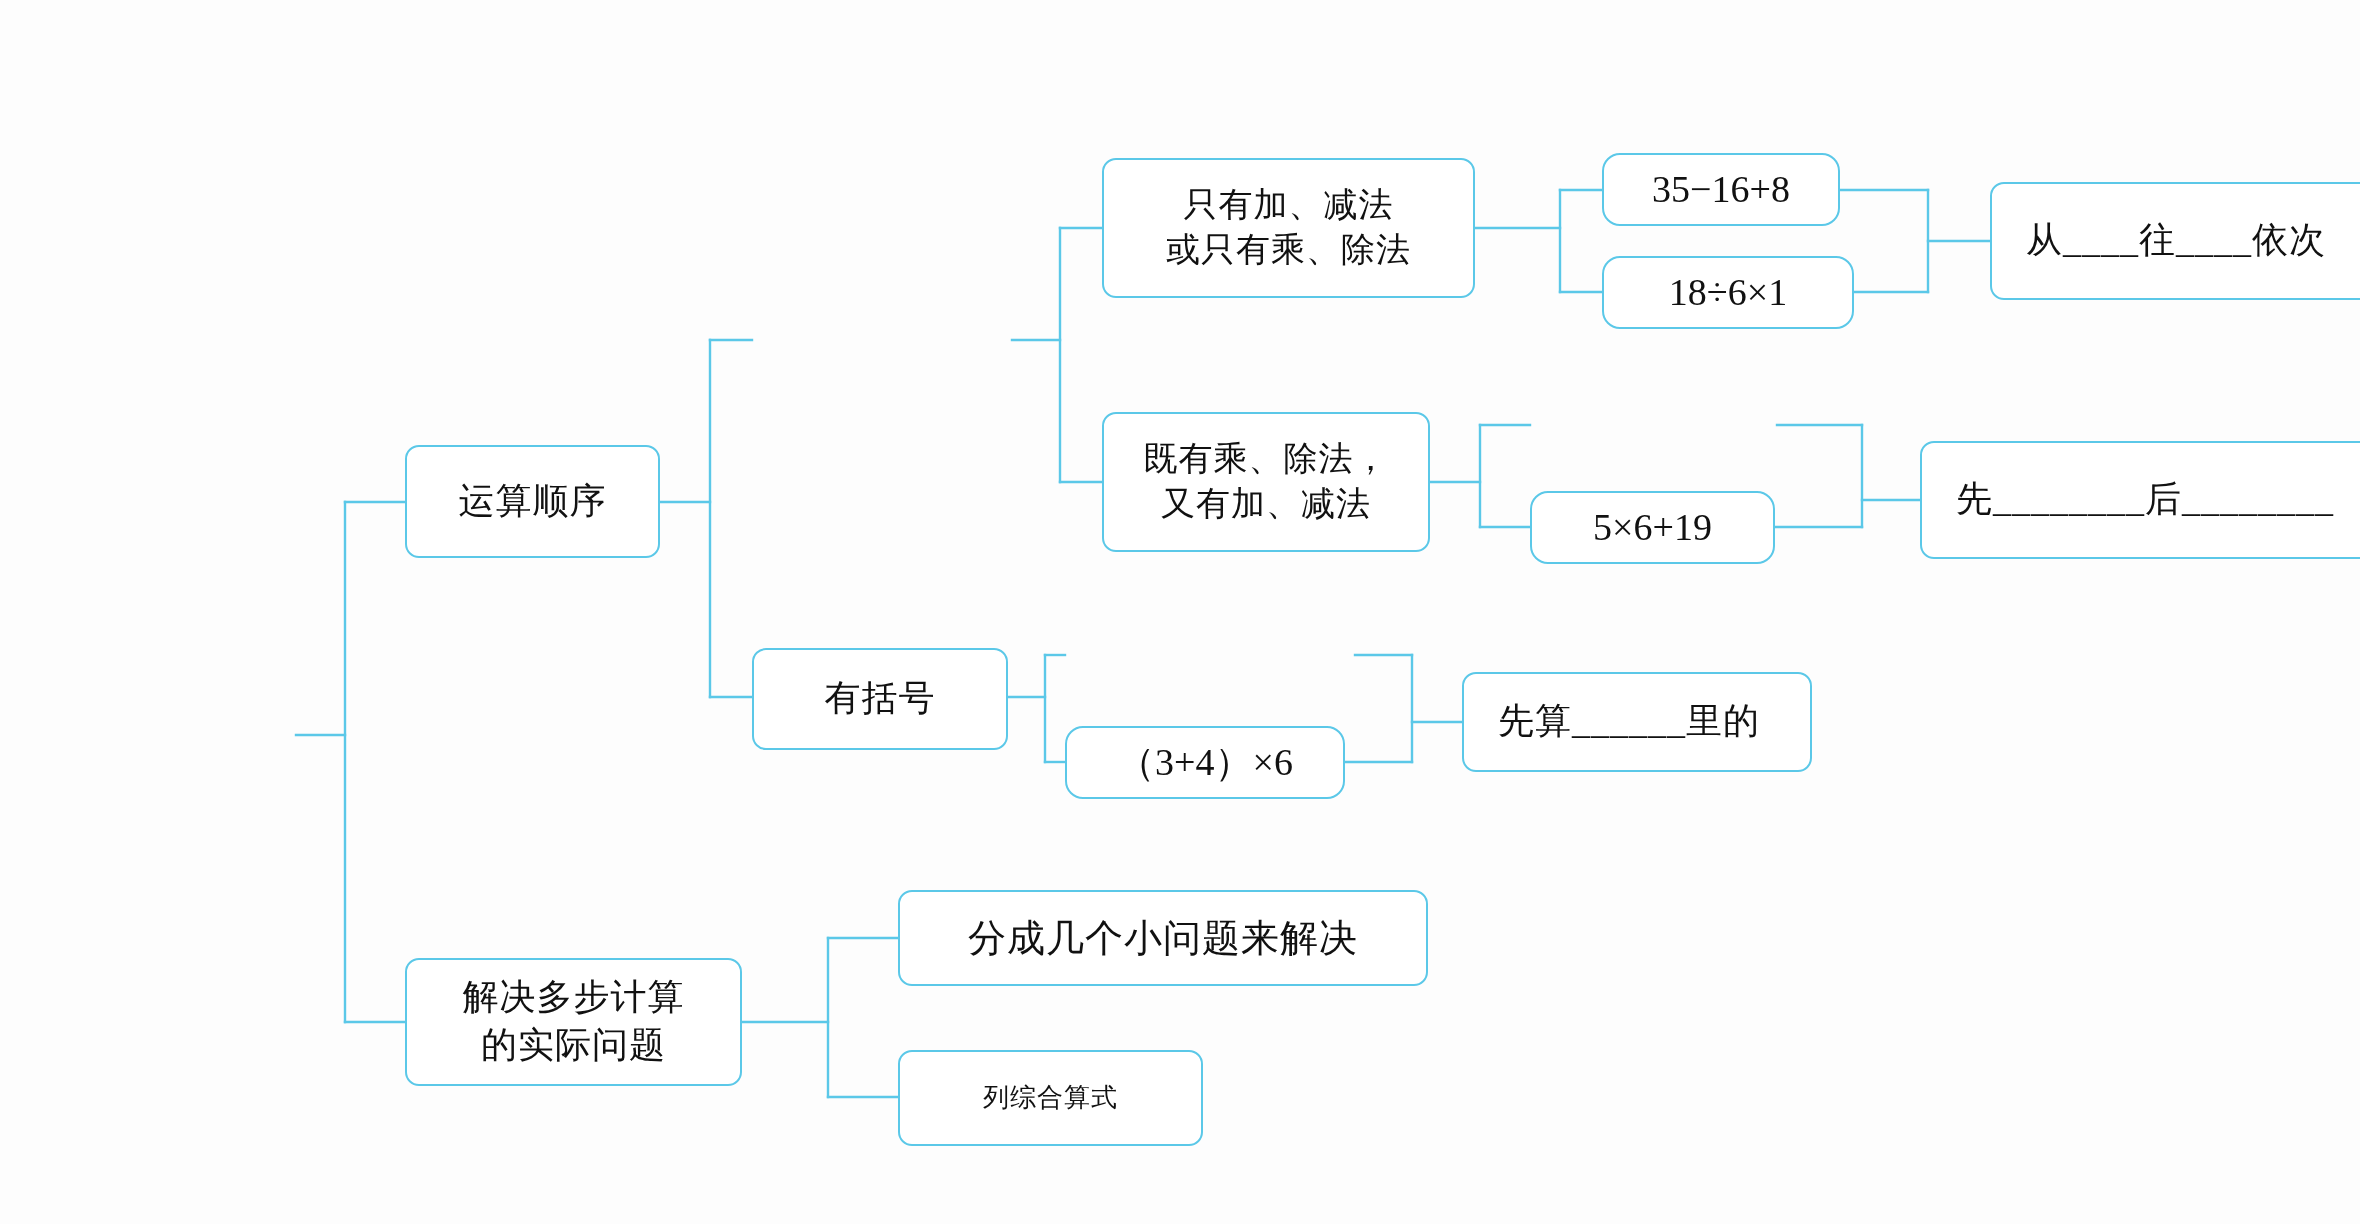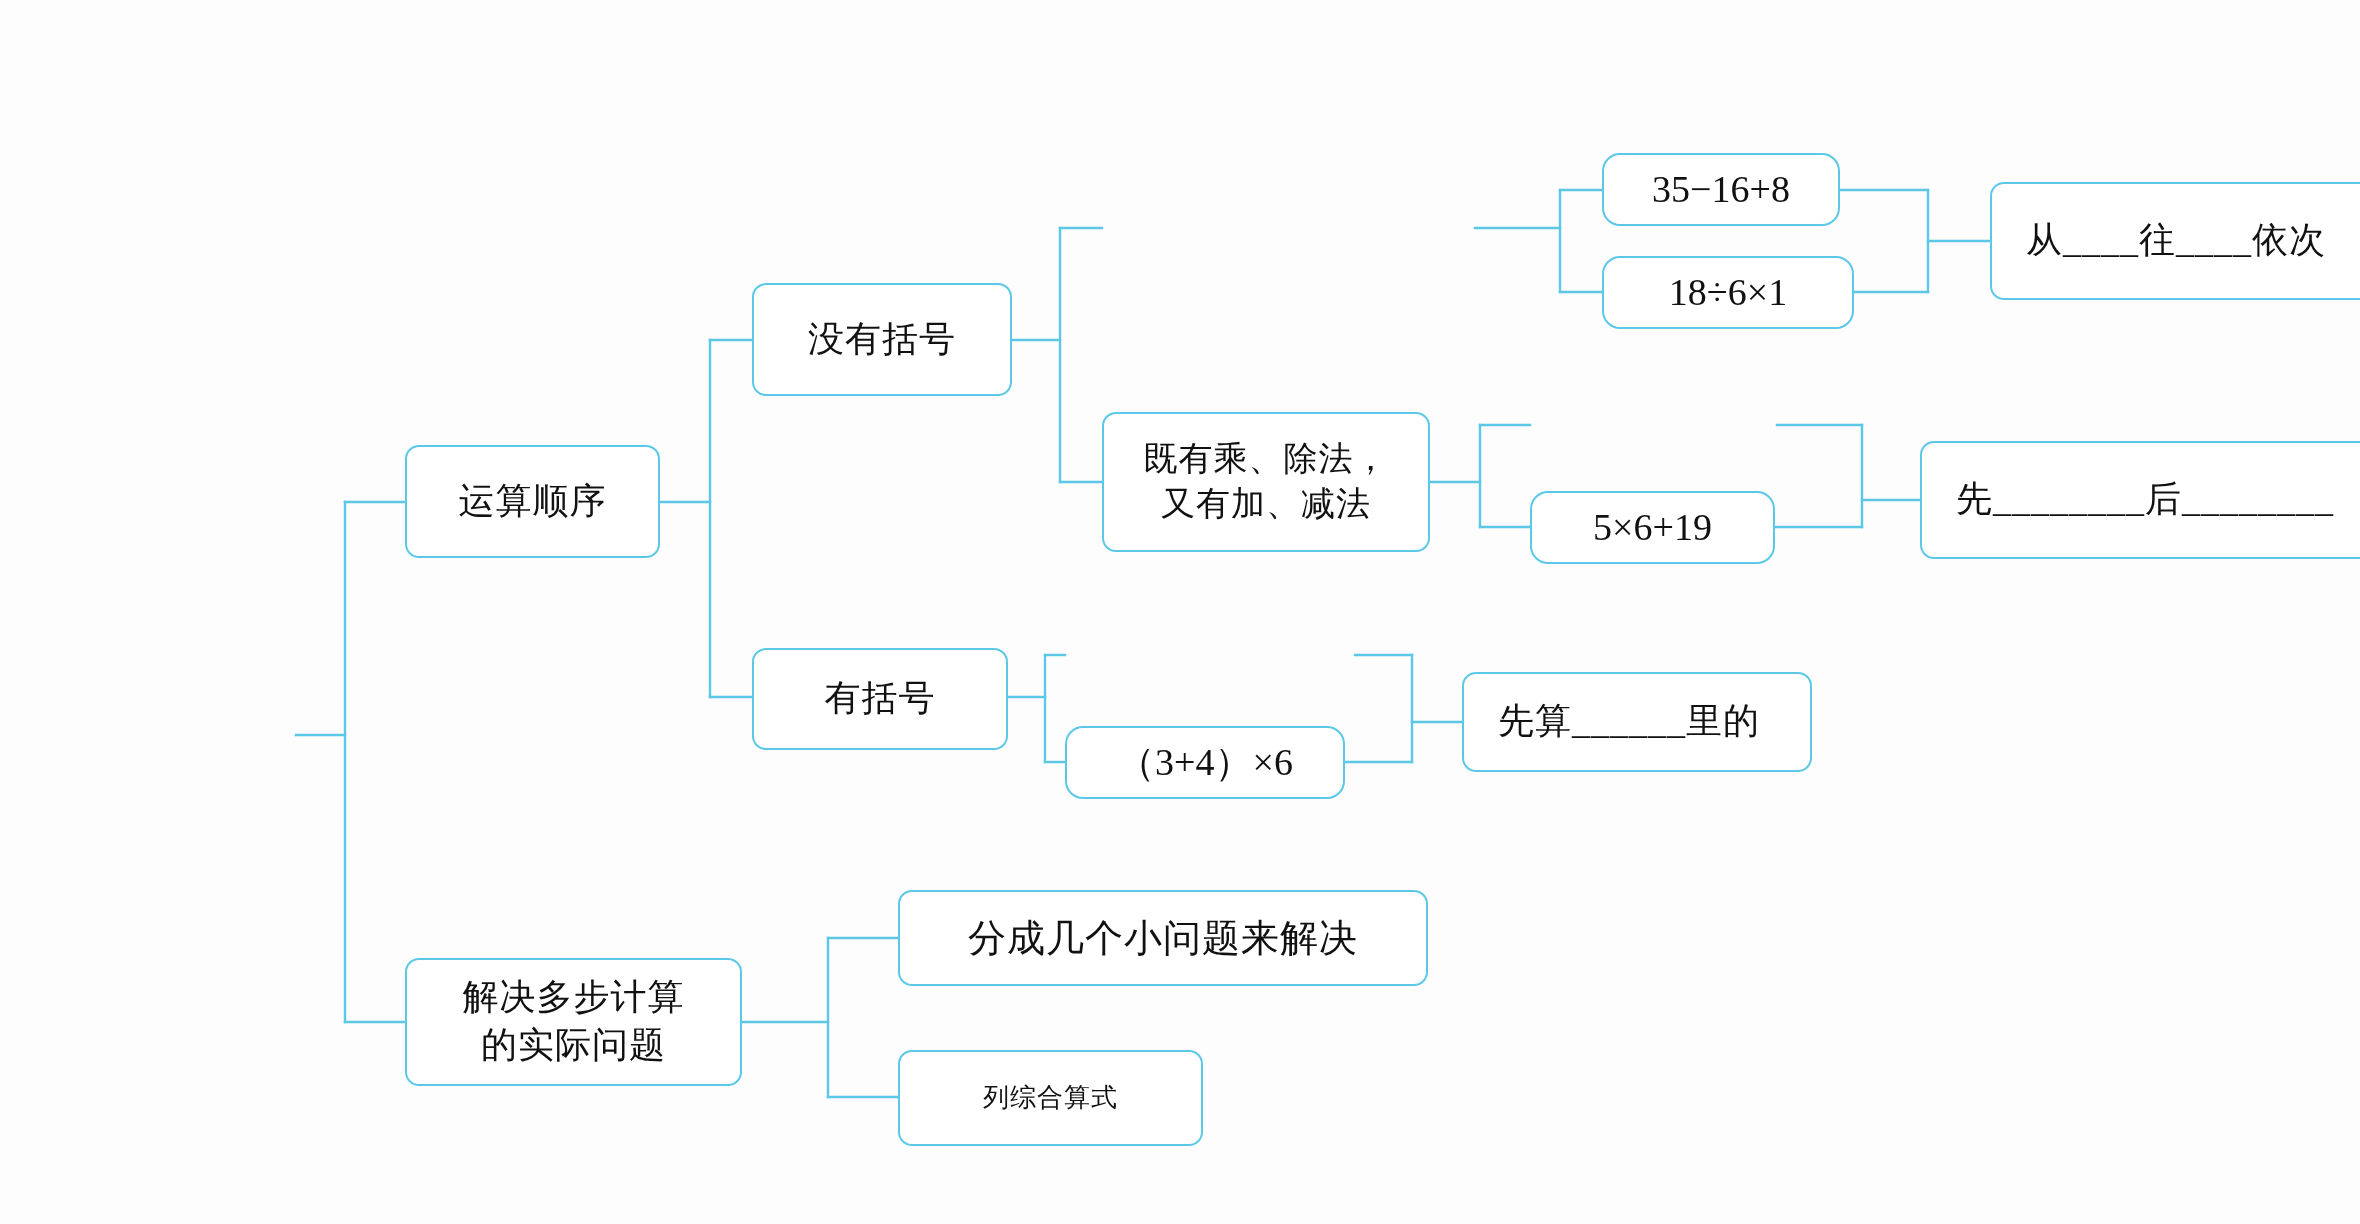--- a/index.html
+++ b/index.html
@@ -124,28 +124,29 @@
 
   <div class="node" style="left:405px; top:445px; width:255px; height:113px; font-size:36px;">
     <span class="txt">运算顺序</span>
   </div>
 
   <div class="node" style="left:405px; top:958px; width:337px; height:128px; font-size:36px;">
     <span class="txt">解决多步计算
 的实际问题</span>
   </div>
 
-  <div class="node" style="left:752px; top:283px; width:260px; height:113px; font-size:36px;">
-    <span class="txt">没有括号</span>
-  </div>
 
   <div class="node" style="left:752px; top:648px; width:256px; height:102px; font-size:36px;">
     <span class="txt">有括号</span>
   </div>
 
+  <div class="node" style="left:1102px; top:158px; width:373px; height:140px; font-size:34px;">
+    <span class="txt">只有加、减法
+或只有乘、除法</span>
+  </div>
 
   <div class="node" style="left:1102px; top:412px; width:328px; height:140px; font-size:34px;">
     <span class="txt">既有乘、除法，
 又有加、减法</span>
   </div>
 
   <div class="node formula" style="left:1602px; top:153px; width:238px; height:73px; font-size:38px;">
     <span class="txt">35−16+8</span>
   </div>
 

